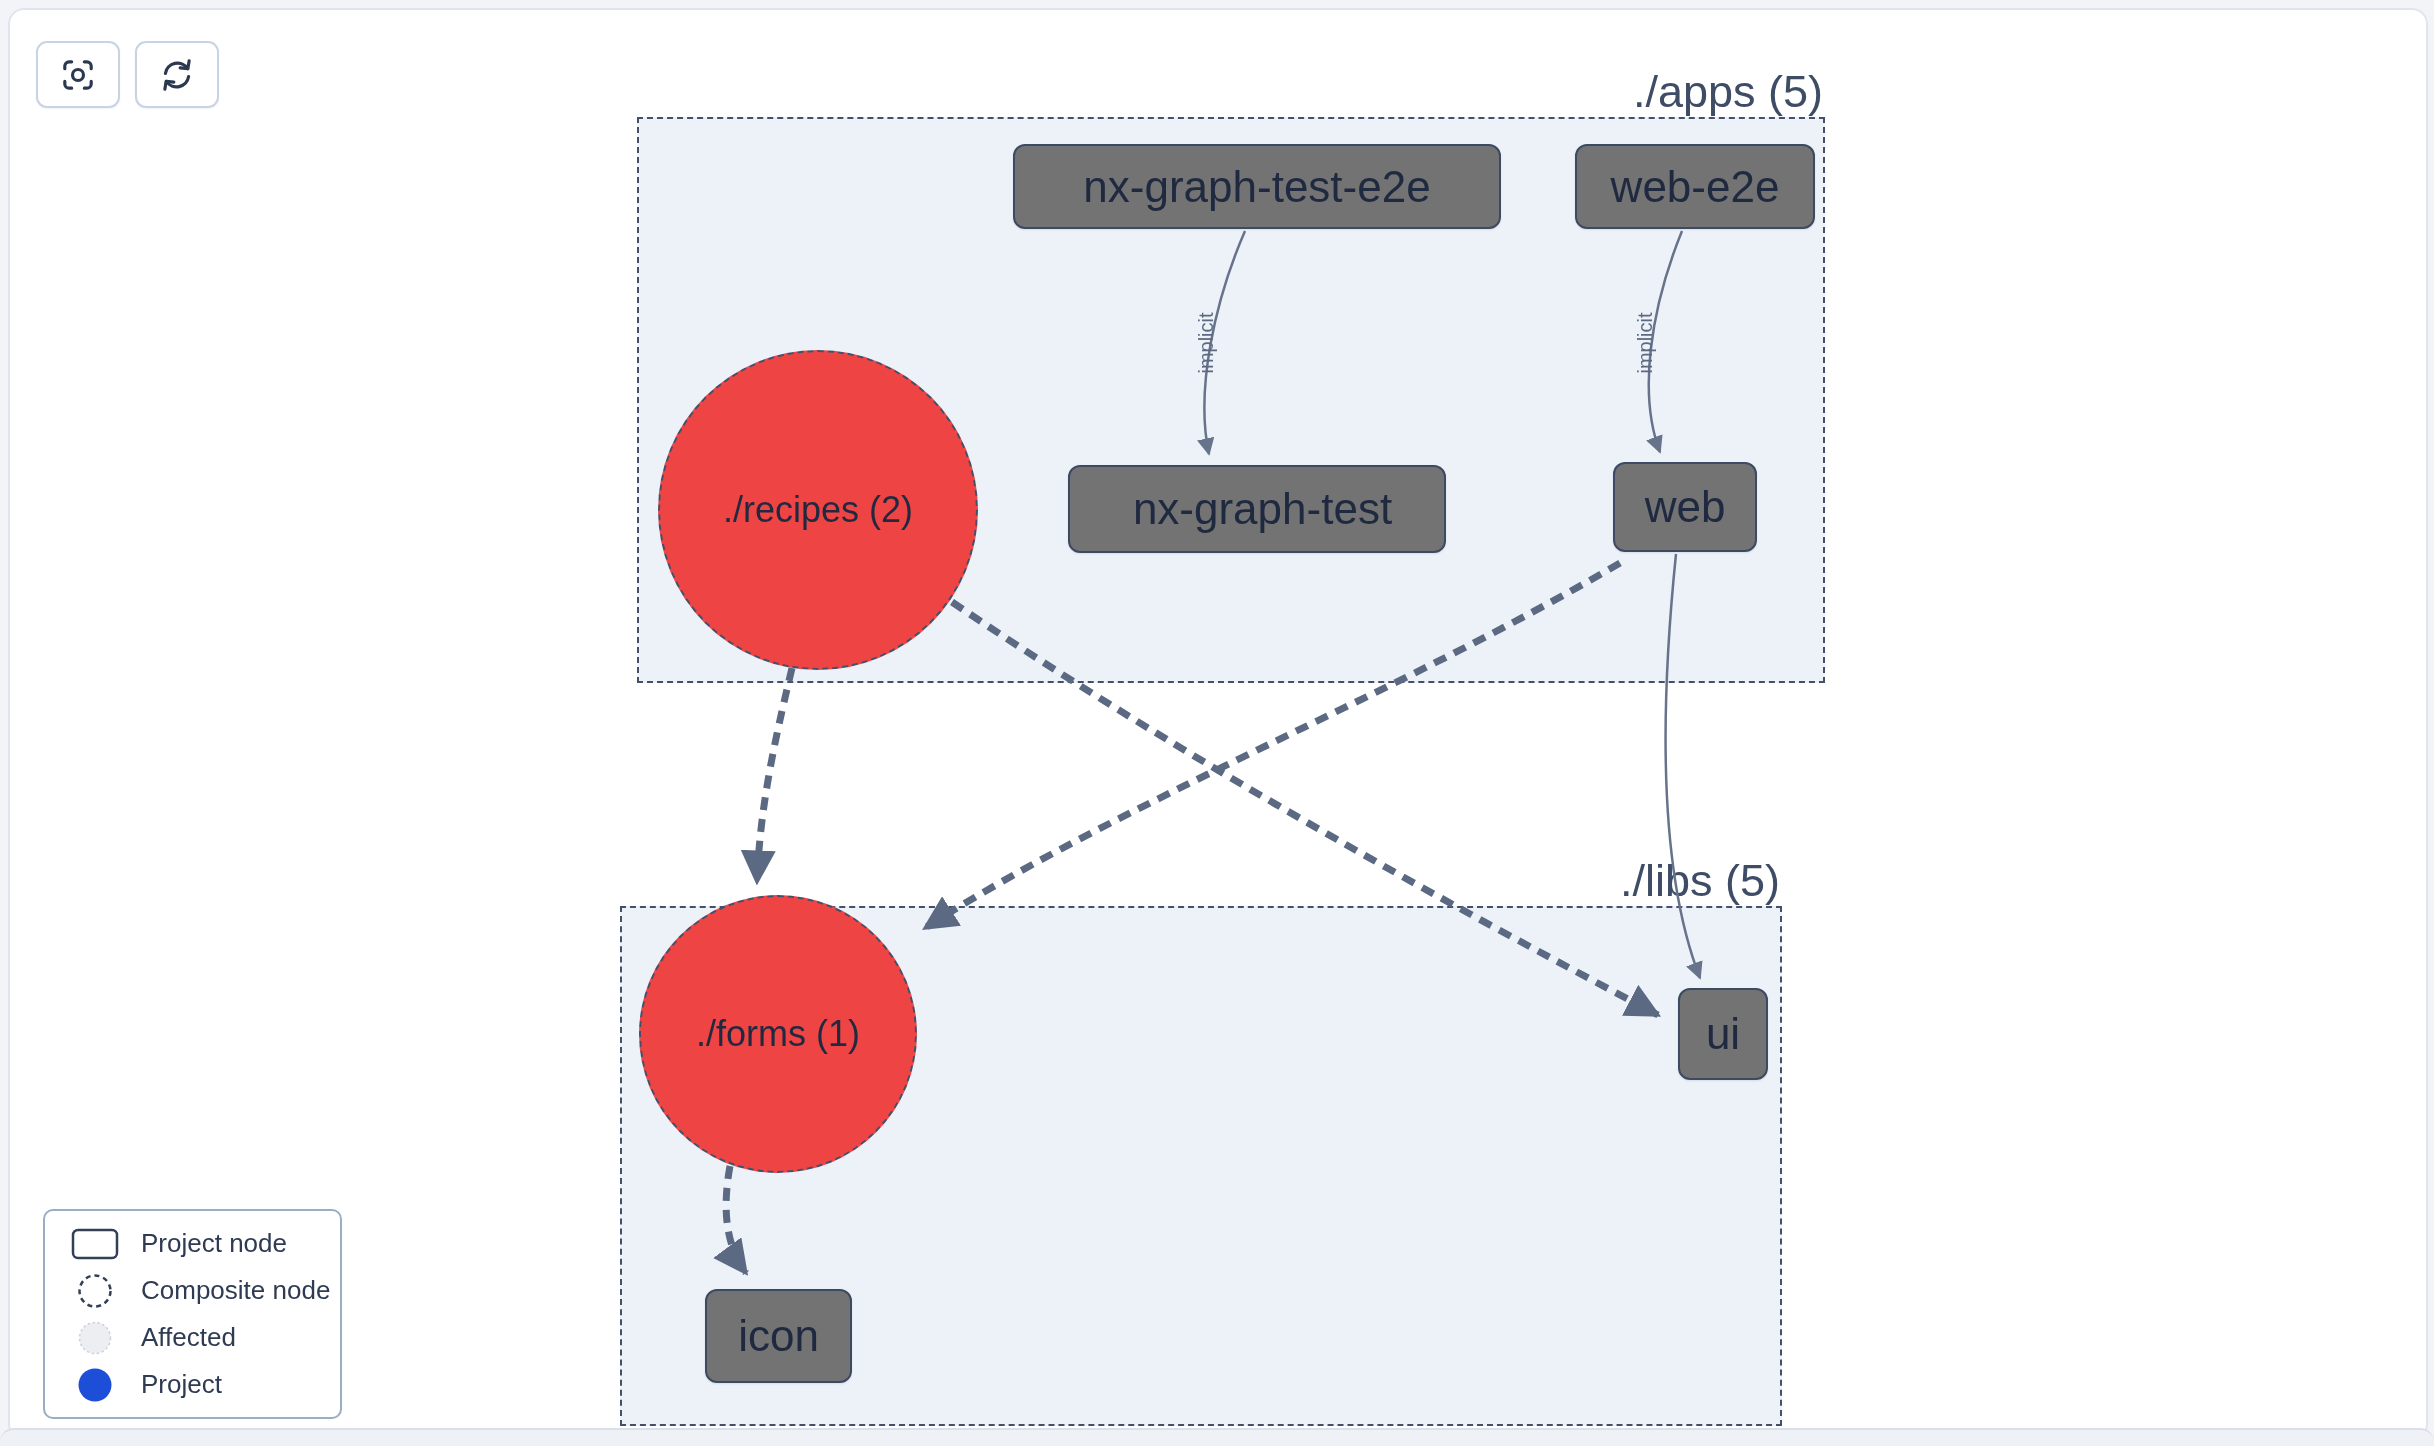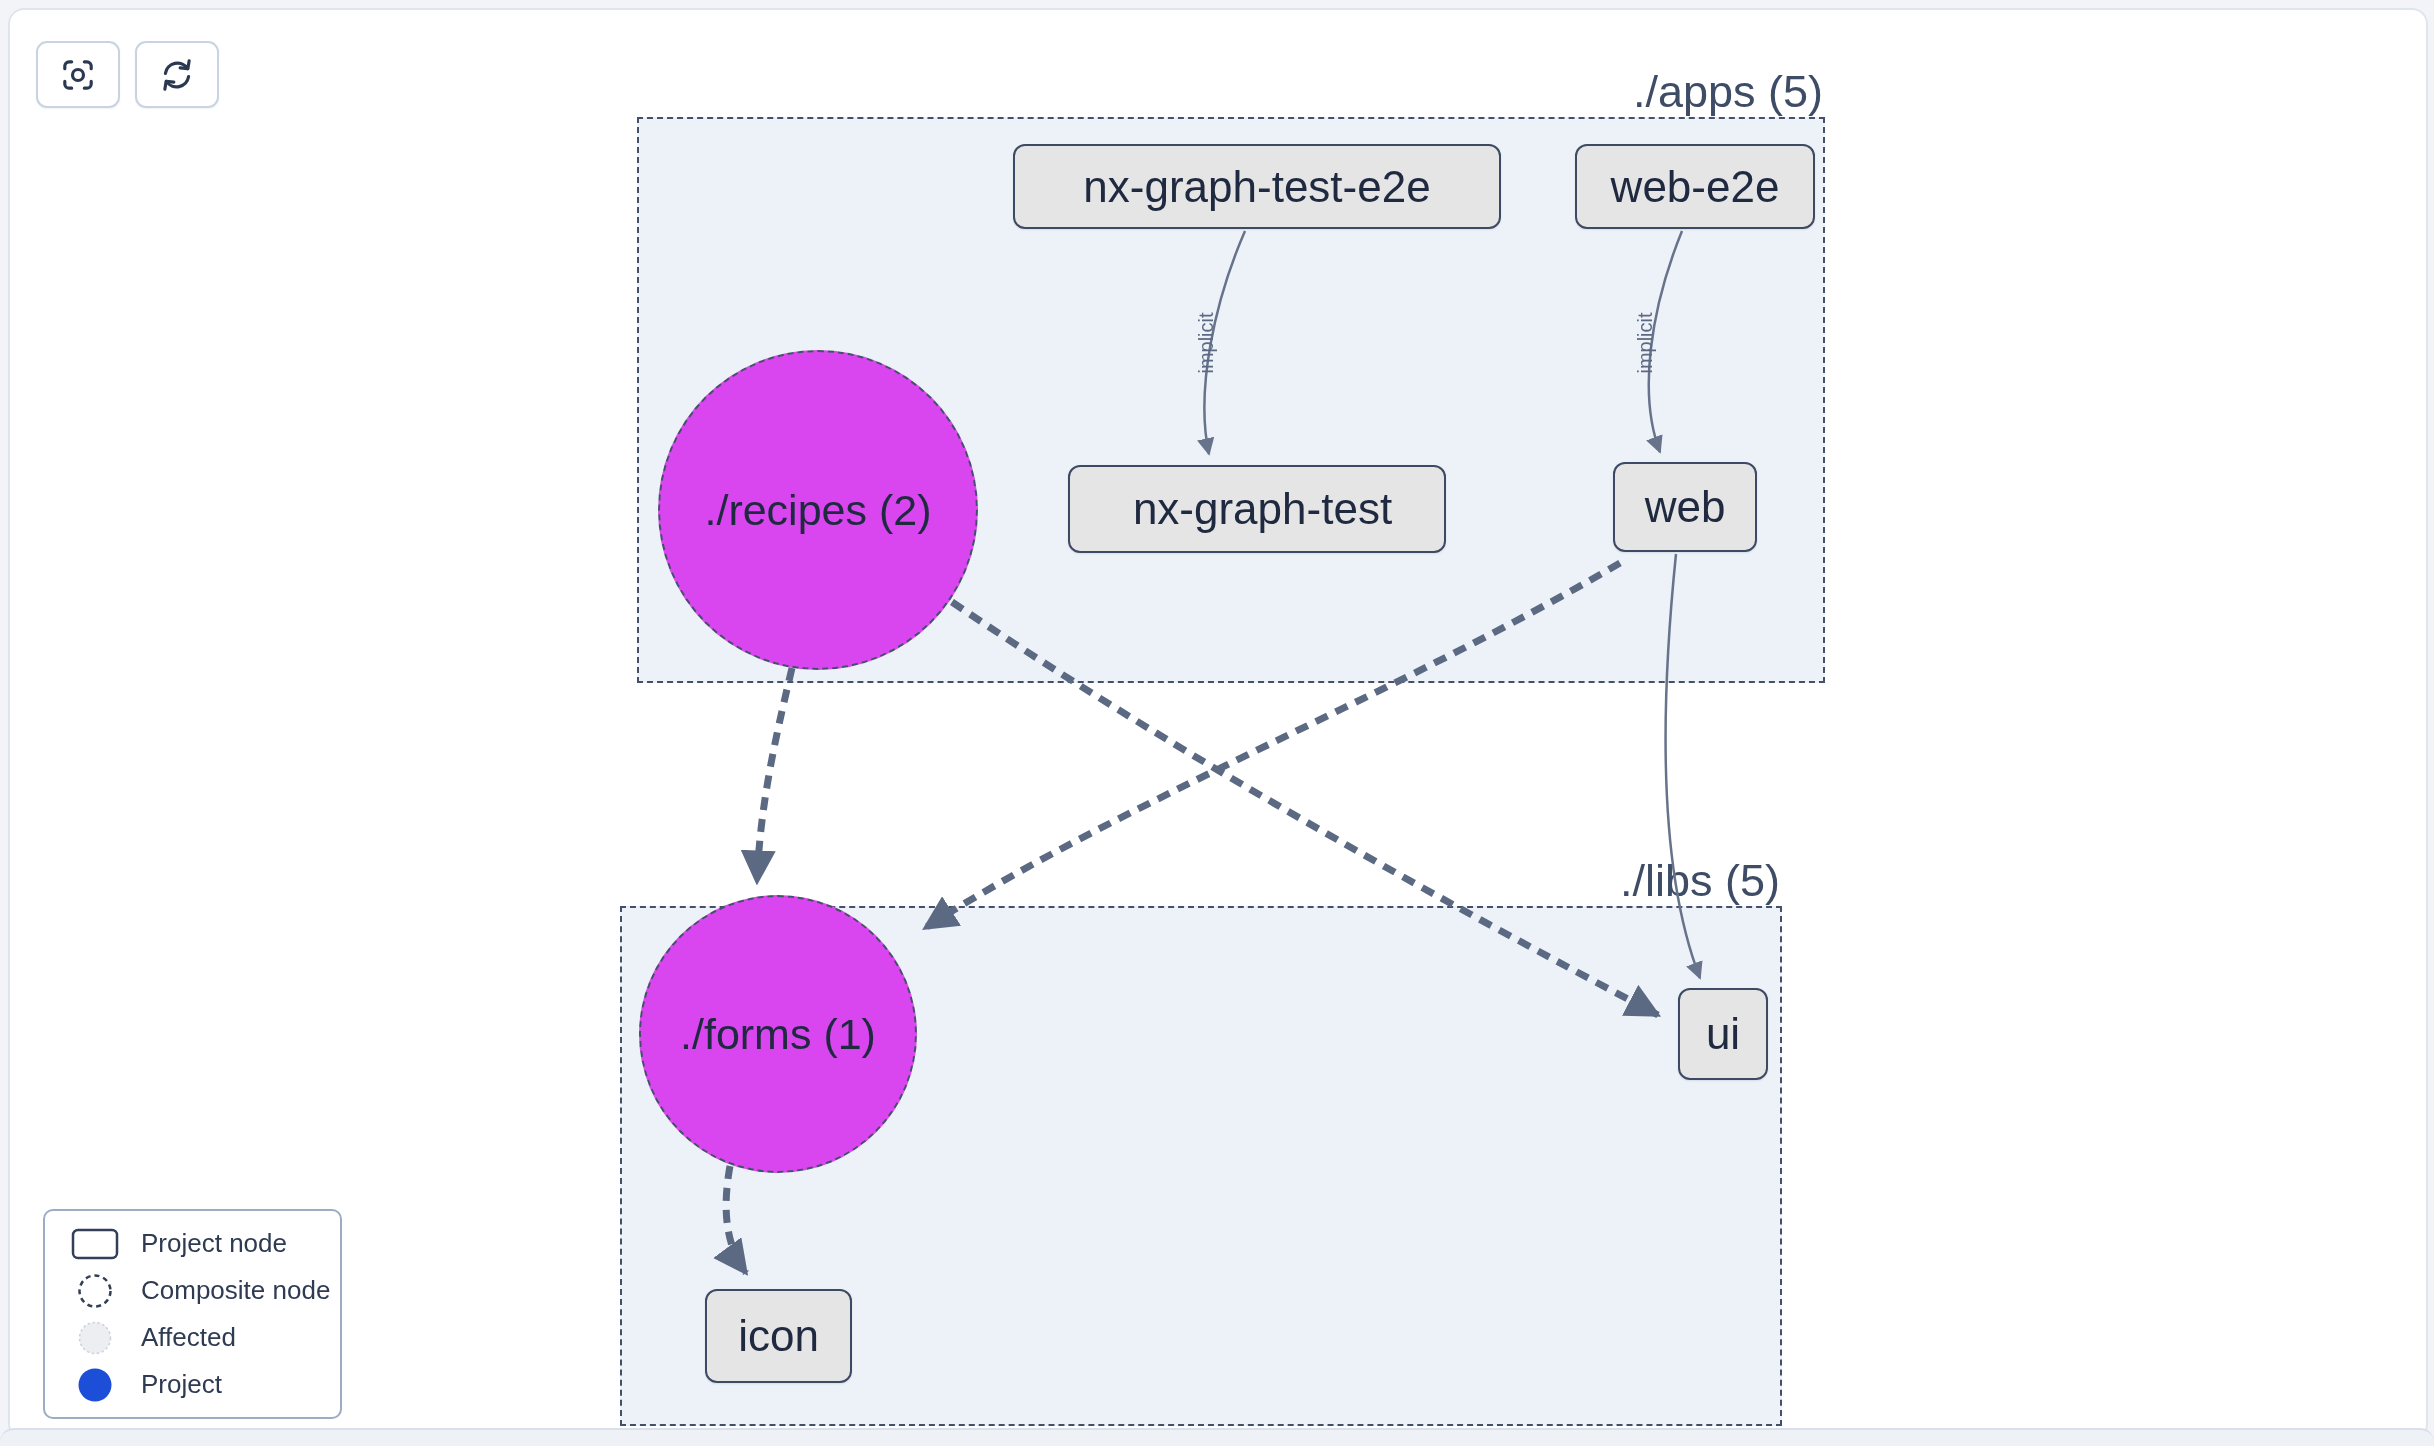--- a/index.html
+++ b/index.html
@@ -12,25 +12,25 @@
     display:flex;align-items:center;justify-content:center;box-shadow:0 1px 2px rgba(30,41,59,.06);
     cursor:pointer;padding:0;}
   .tool-btn svg{display:block;}
   
   .group{position:absolute;background:#edf1f8;border:2.5px dashed #44506a;box-sizing:border-box;}
   .group-title{position:absolute;left:0;right:0;top:-52px;text-align:right;font-size:45px;
     color:#3e4c66;line-height:50px;white-space:nowrap;}
   #group-apps{left:627px;top:107px;width:1188px;height:566px;}
   #group-libs{left:610px;top:868px;width:1162px;height:520px;margin-top:28px;}
   
-  .pnode{position:absolute;background:#e5e5e5;border:2.5px solid #3d4a63;border-radius:12px;
+  .pnode{position:absolute;background:#737373;border:2.5px solid #3d4a63;border-radius:12px;
     display:flex;align-items:center;justify-content:center;font-size:44px;color:#1f2940;
     box-sizing:border-box;z-index:6;box-shadow:0 1px 2px rgba(30,41,59,.10);cursor:pointer;white-space:nowrap;}
-  .cnode{position:absolute;background:#d946ef;border:2.5px dashed #44506a;border-radius:50%;
-    display:flex;align-items:center;justify-content:center;font-size:43px;color:#1f2940;
+  .cnode{position:absolute;background:#ef4444;border:2.5px dashed #44506a;border-radius:50%;
+    display:flex;align-items:center;justify-content:center;font-size:36px;color:#1f2940;
     box-sizing:border-box;z-index:2;cursor:pointer;white-space:nowrap;}
   #node-nx-graph-test-e2e{left:1003px;top:134px;width:488px;height:85px;}
   #node-web-e2e{left:1565px;top:134px;width:240px;height:85px;}
   #node-nx-graph-test{left:1058px;top:455px;width:378px;height:88px;padding-left:11px;}
   #node-web{left:1603px;top:452px;width:144px;height:90px;}
   #node-ui{left:1668px;top:978px;width:90px;height:92px;}
   #node-icon{left:695px;top:1279px;width:147px;height:94px;}
   #node-recipes{left:648px;top:340px;width:320px;height:320px;}
   #node-forms{left:629px;top:885px;width:278px;height:278px;}
   

